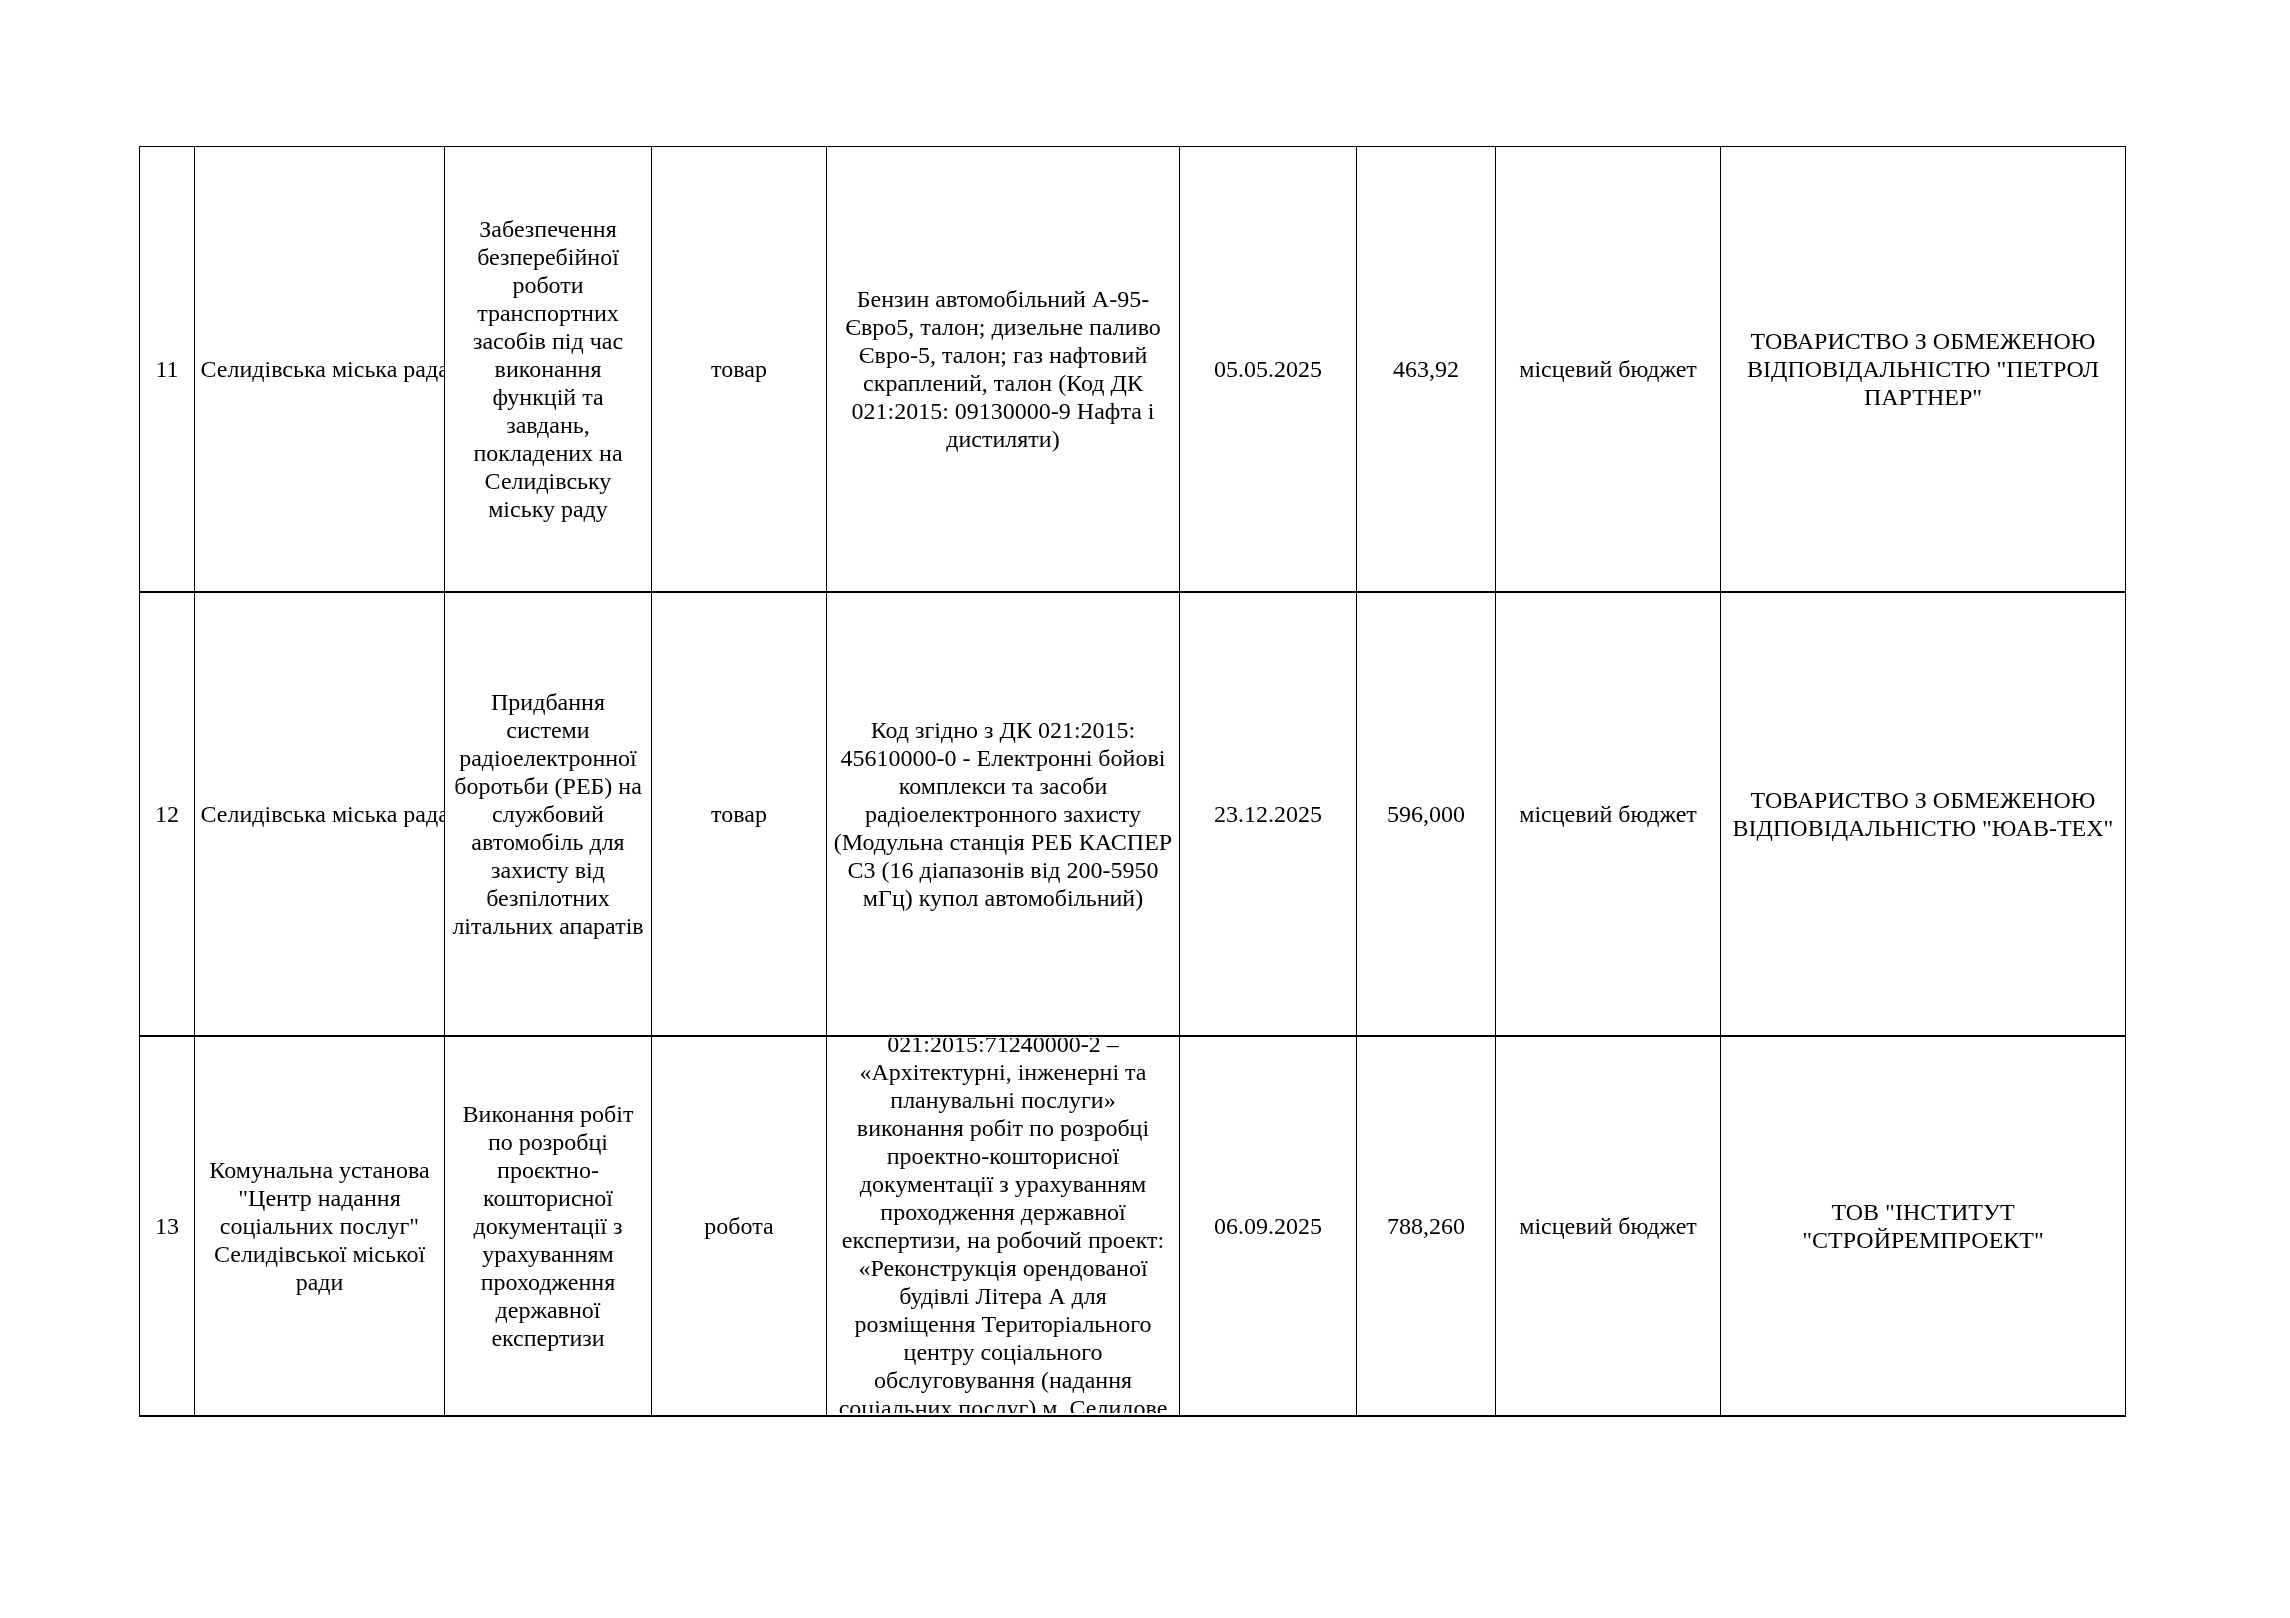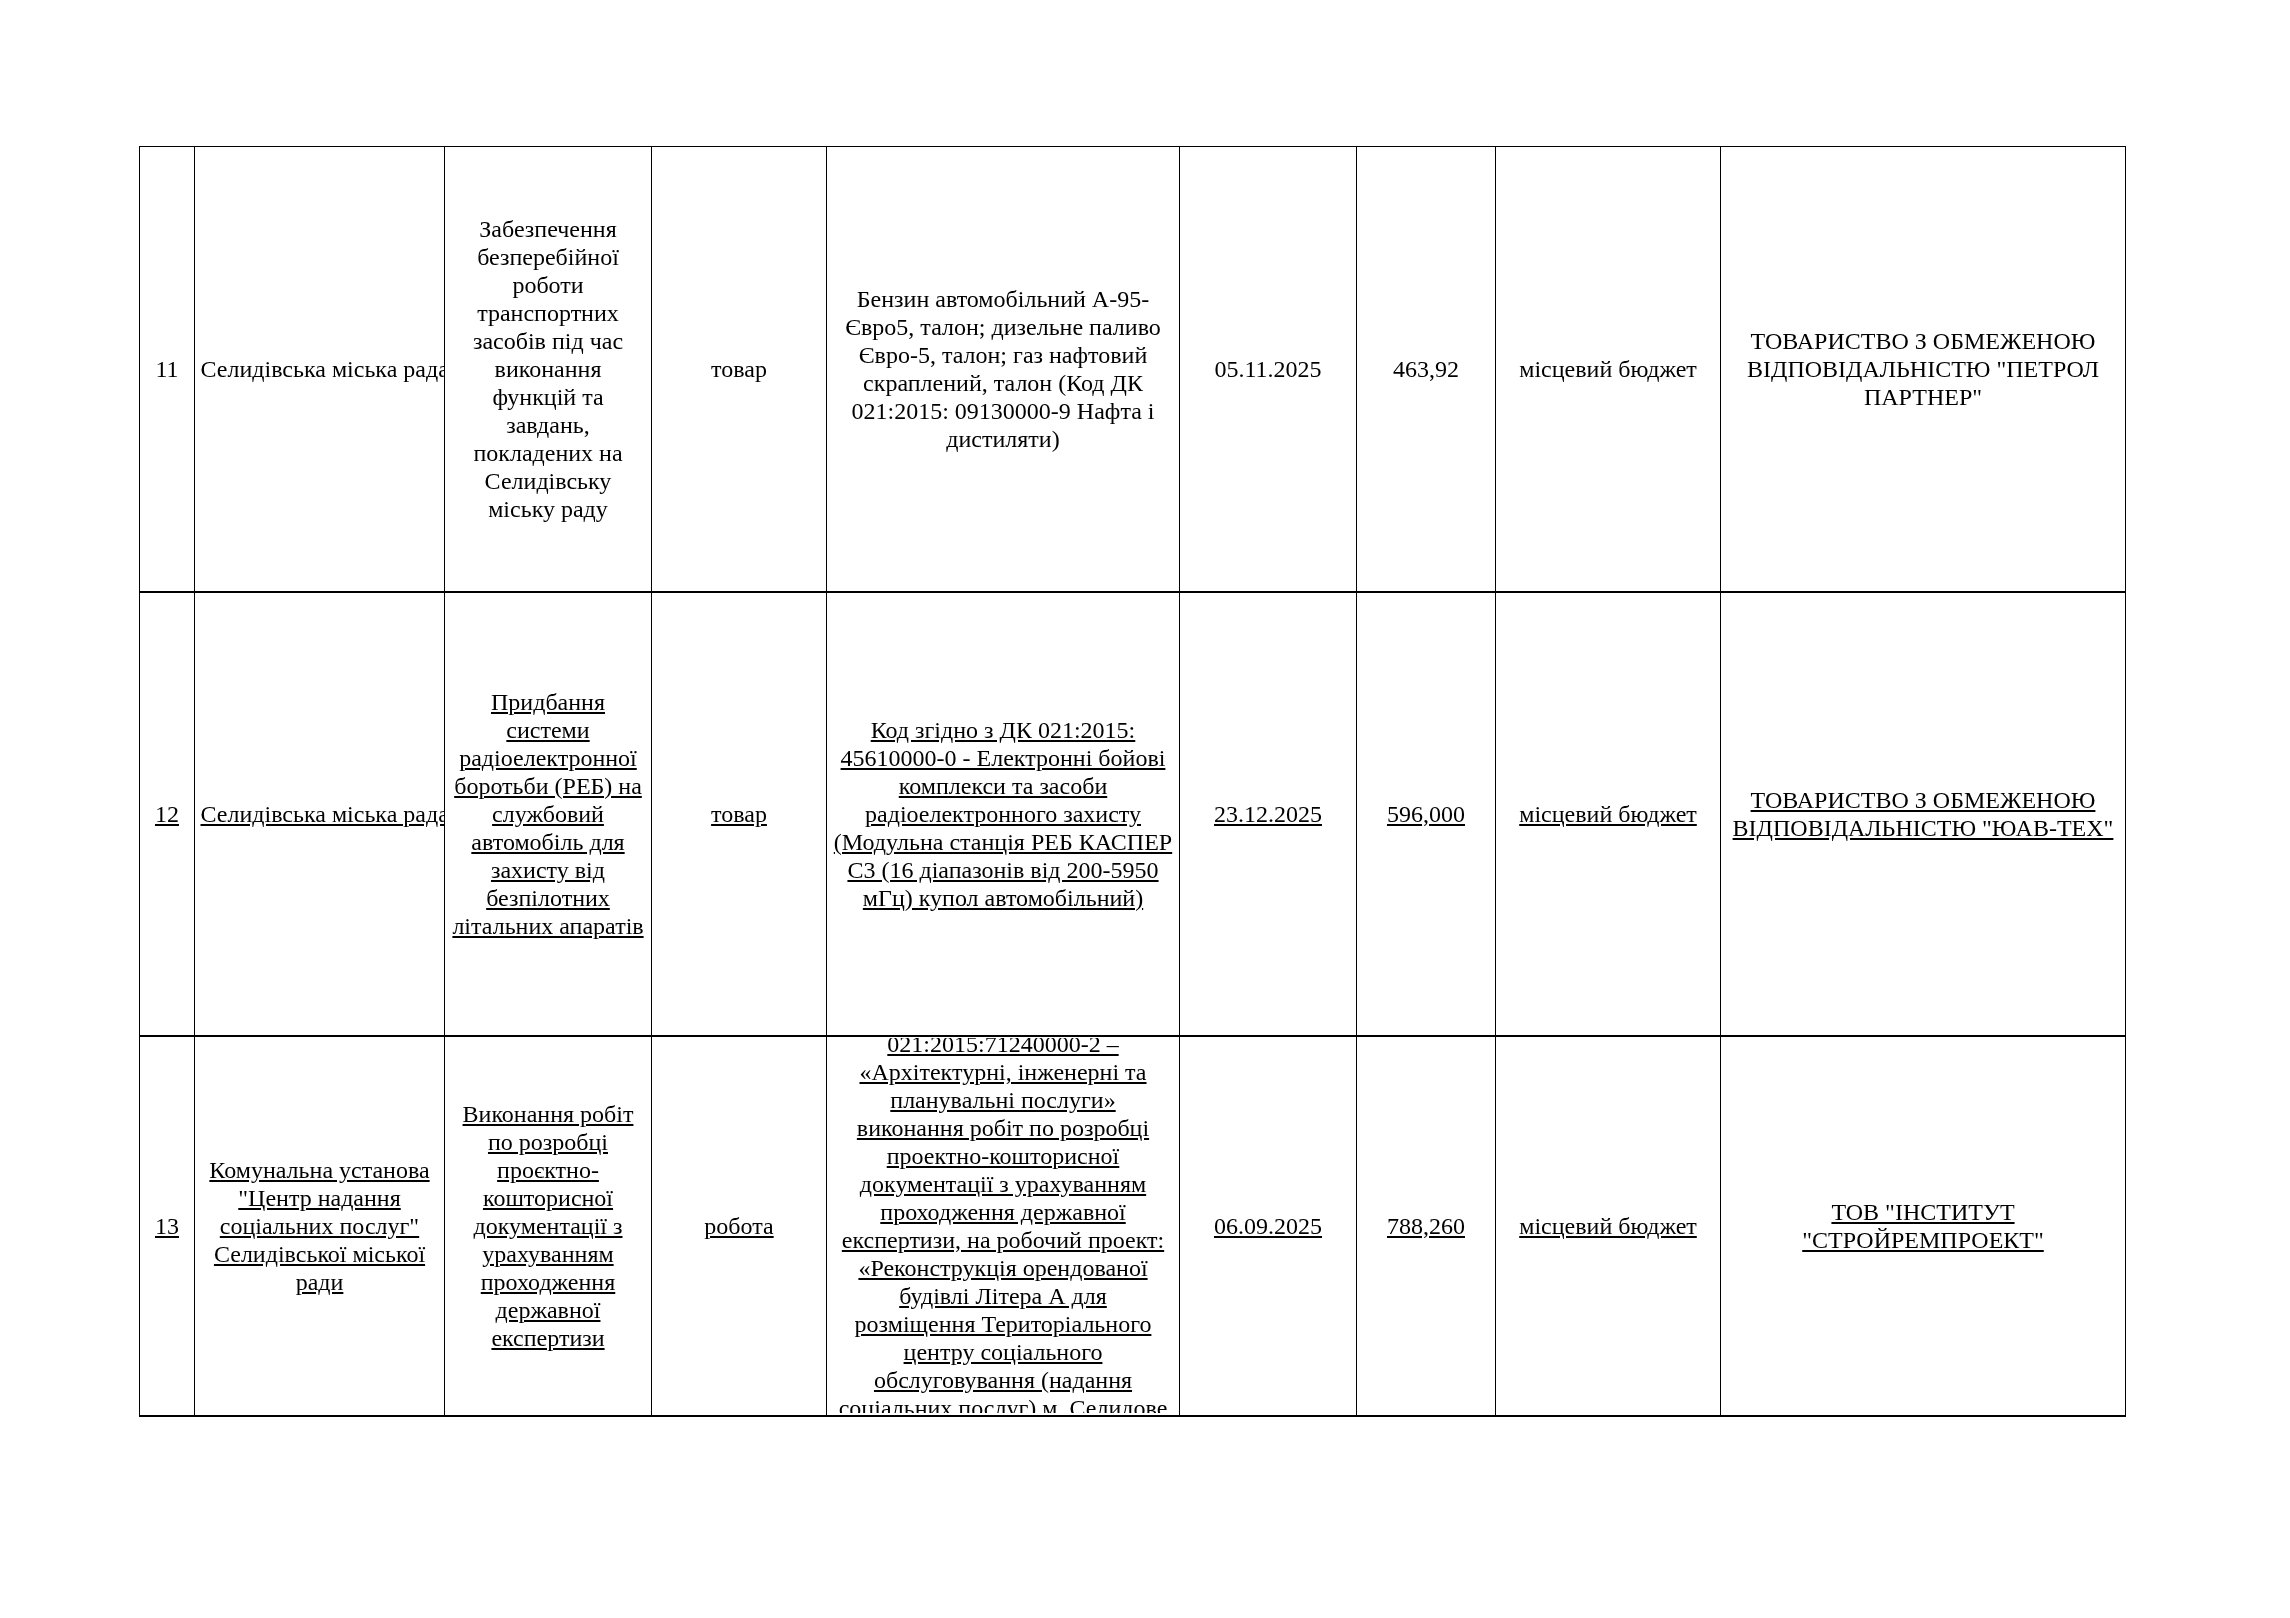--- a/index.html
+++ b/index.html
@@ -33,21 +33,20 @@
     vertical-align: middle;
     text-align: center;
     font-size: 24px;
     line-height: 28px;
     padding: 1.8px 5.5px;
     overflow: hidden;
     word-wrap: break-word;
   }
   table.proc tr + tr td {
     border-top: 2.7px solid #000000;
-    text-decoration: underline;
   }
   table.proc {
     border: 1.8px solid #000000;
     border-bottom: 2.7px solid #000000;
   }
   td.nowrap-cell {
     white-space: nowrap;
   }
   td.clip-cell {
     padding: 0;
@@ -84,21 +83,21 @@
       <col style="width:225px">
       <col style="width:405px">
     </colgroup>
     <tbody>
       <tr style="height:445px;">
         <td>11</td>
         <td class="nowrap-cell">Селидівська міська рада</td>
         <td>Забезпечення безперебійної роботи транспортних засобів під час виконання функцій та завдань, покладених на Селидівську міську раду</td>
         <td>товар</td>
         <td>Бензин автомобільний А-95-Євро5, талон; дизельне паливо Євро-5, талон; газ нафтовий скраплений, талон (Код ДК 021:2015: 09130000-9 Нафта і дистиляти)</td>
-        <td>05.11.2025</td>
+        <td>05.05.2025</td>
         <td>463,92</td>
         <td>місцевий бюджет</td>
         <td>ТОВАРИСТВО З ОБМЕЖЕНОЮ ВІДПОВІДАЛЬНІСТЮ "ПЕТРОЛ ПАРТНЕР"</td>
       </tr>
       <tr style="height:444px;">
         <td>12</td>
         <td class="nowrap-cell">Селидівська міська рада</td>
         <td>Придбання системи радіоелектронної боротьби (РЕБ) на службовий автомобіль для захисту від безпілотних літальних апаратів</td>
         <td>товар</td>
         <td>Код згідно з ДК 021:2015: 45610000-0 - Електронні бойові комплекси та засоби радіоелектронного захисту (Модульна станція РЕБ КАСПЕР С3 (16 діапазонів від 200-5950 мГц) купол автомобільний)</td>

